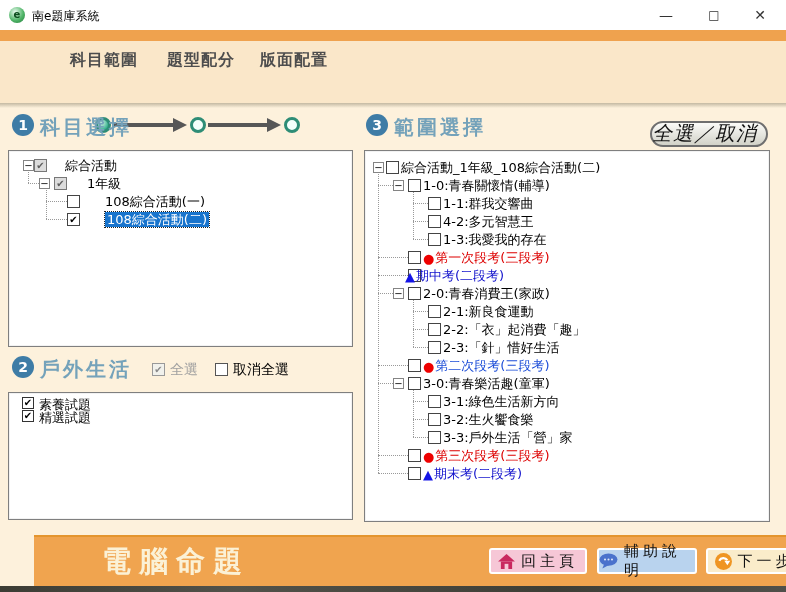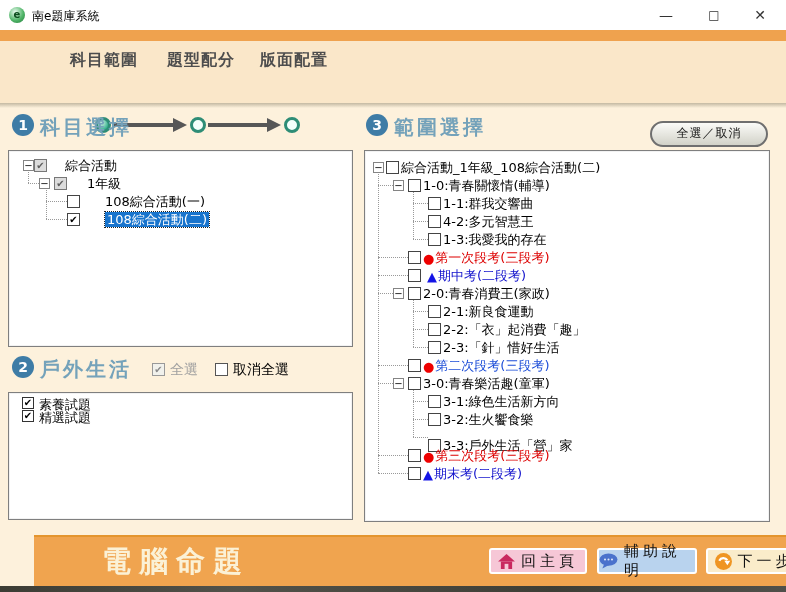--- a/index.html
+++ b/index.html
@@ -64,21 +64,21 @@
   .hdr-chk-label{position:absolute;font-size:14px;color:#000;}
   .hdr-chk-label.disabled{color:#a0a0a0;}
   .src-row{position:absolute;left:0;height:13px;}
   .src-chk{position:absolute;left:13px;top:0;width:12px;height:12px;border:1px solid #333;
     box-sizing:border-box;background:#fff;font-size:10px;line-height:10px;text-align:center;font-weight:bold;}
   .src-label{position:absolute;left:30px;top:-1px;font-size:13px;color:#000;}
 
   
   .pill-btn{position:absolute;left:650px;top:121px;width:118px;height:26px;border-radius:13px;
     background:linear-gradient(#fbfbf8,#d2d2c8);border:2px solid #6f6f6f;box-sizing:border-box;
-    font-size:12px;color:#111;text-align:center;line-height:21px;letter-spacing:1px;cursor:default;}
+    font-size:20px;color:#111;text-align:left;line-height:21px;letter-spacing:1px;cursor:default;font-style:italic;}
 
   
   .footer{position:absolute;left:0;top:535px;width:786px;height:59px;background:#f0a44f;
     border-top:2px solid #e4952e;box-sizing:border-box;margin-left:34px;}
   .footer-title{position:absolute;left:68px;top:5px;font-size:29px;font-weight:bold;color:#fbf1d6;
     letter-spacing:8px;}
   .f-btn{position:absolute;top:11px;height:26px;border:2px solid #fff;border-radius:3px;
     box-sizing:border-box;display:flex;align-items:center;justify-content:center;gap:6px;
     font-size:15px;color:#111;letter-spacing:4px;cursor:default;}
   .fb-home{left:455px;width:98px;background:#f6c7d6;}
@@ -188,21 +188,21 @@
       <div class="tree-row" style="top: 80px;">
         <span class="tree-chk unchecked" style="left: 63px;"></span>
         <span class="tree-label" style="left: 78px;"><span>1-3:我愛我的存在</span></span>
       </div>
       <div class="tree-row" style="top: 98px;">
         <span class="tree-chk unchecked" style="left: 43px;"></span>
         <span class="tree-label" style="left: 58px;"><span class="marker" style="color: rgb(238, 0, 0);">●</span><span style="color: rgb(221, 0, 0);">第一次段考(三段考)</span></span>
       </div>
       <div class="tree-row" style="top: 116px;">
         <span class="tree-chk unchecked" style="left: 43px;"></span>
-        <span class="tree-label" style="left: 62px;"><span class="marker" style="color: rgb(20, 20, 230);">▲</span><span style="color: rgb(17, 17, 204);">期中考(二段考)</span></span>
+        <span class="tree-label" style="left: 40px;"><span class="marker" style="color: rgb(20, 20, 230);">▲</span><span style="color: rgb(17, 17, 204);">期中考(二段考)</span></span>
       </div>
       <div class="tree-row" style="top: 134px;">
         <span class="expander" style="left: 28px;">−</span>
         <span class="tree-chk unchecked" style="left: 43px;"></span>
         <span class="tree-label" style="left: 58px;"><span>2-0:青春消費王(家政)</span></span>
       </div>
       <div class="tree-row" style="top: 152px;">
         <span class="tree-chk unchecked" style="left: 63px;"></span>
         <span class="tree-label" style="left: 78px;"><span>2-1:新良食運動</span></span>
       </div>
@@ -224,21 +224,21 @@
         <span class="tree-label" style="left: 58px;"><span>3-0:青春樂活趣(童軍)</span></span>
       </div>
       <div class="tree-row" style="top: 242px;">
         <span class="tree-chk unchecked" style="left: 63px;"></span>
         <span class="tree-label" style="left: 78px;"><span>3-1:綠色生活新方向</span></span>
       </div>
       <div class="tree-row" style="top: 260px;">
         <span class="tree-chk unchecked" style="left: 63px;"></span>
         <span class="tree-label" style="left: 78px;"><span>3-2:生火饗食樂</span></span>
       </div>
-      <div class="tree-row" style="top: 286px;">
+      <div class="tree-row" style="top: 278px;">
         <span class="tree-chk unchecked" style="left: 63px;"></span>
         <span class="tree-label" style="left: 78px;"><span>3-3:戶外生活「營」家</span></span>
       </div>
       <div class="tree-row" style="top: 296px;">
         <span class="tree-chk unchecked" style="left: 43px;"></span>
         <span class="tree-label" style="left: 58px;"><span class="marker" style="color: rgb(238, 0, 0);">●</span><span style="color: rgb(221, 0, 0);">第三次段考(三段考)</span></span>
       </div>
       <div class="tree-row" style="top: 314px;">
         <span class="tree-chk unchecked" style="left: 43px;"></span>
         <span class="tree-label" style="left: 58px;"><span class="marker" style="color: rgb(20, 20, 230);">▲</span><span style="color: rgb(17, 17, 204);">期末考(二段考)</span></span>

